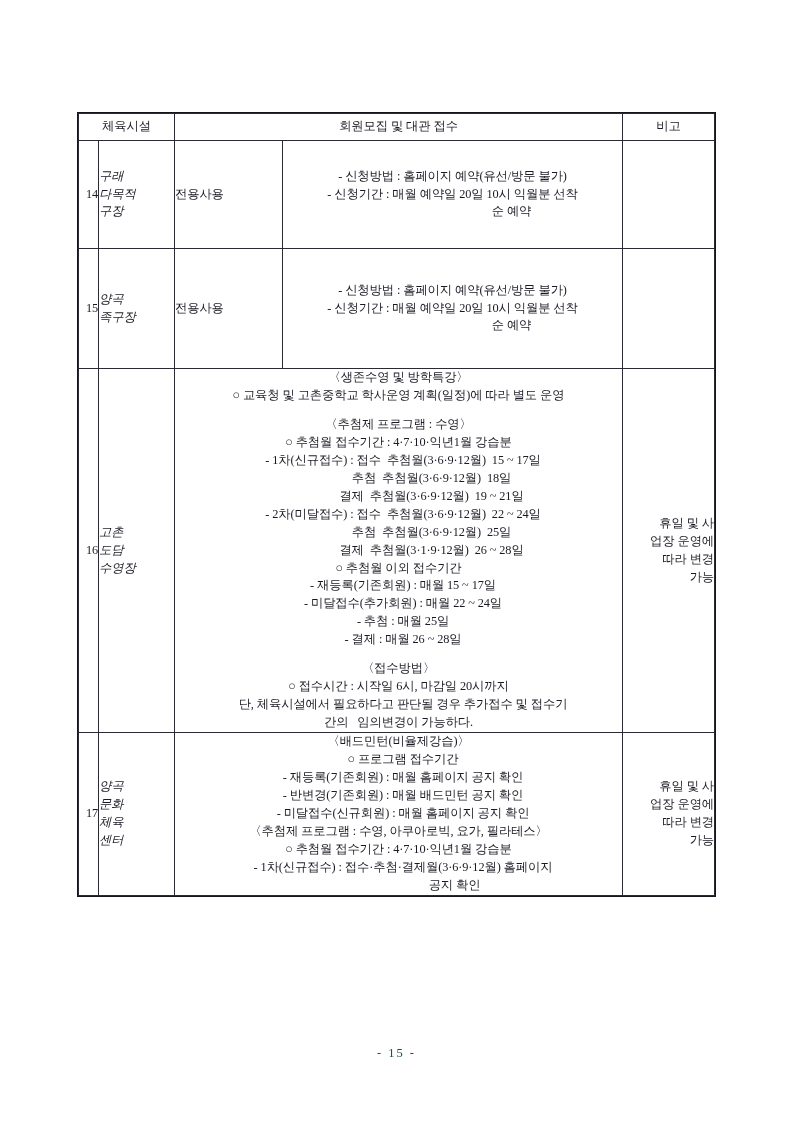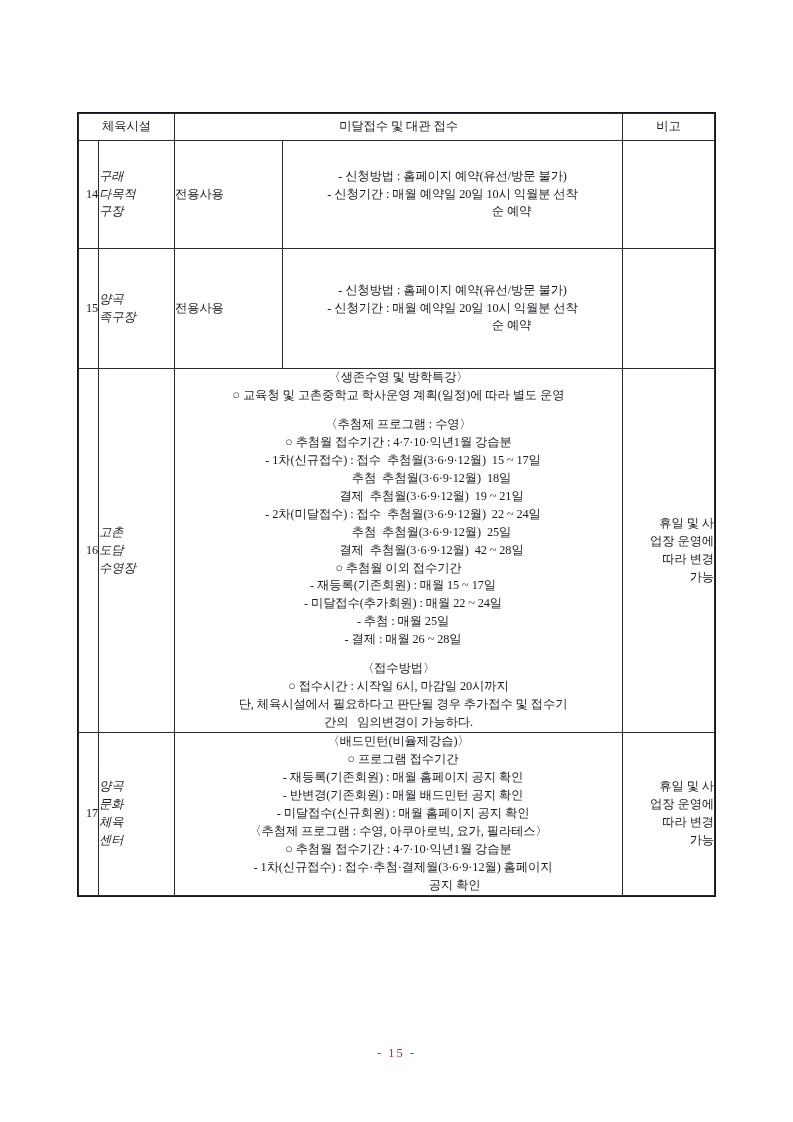--- a/index.html
+++ b/index.html
@@ -102,41 +102,41 @@
   .rowh-15 { height: 120px; }
 
   .pagenum {
     position: absolute;
     left: 0;
     top: 1046px;
     width: 793px;
     text-align: center;
     font-size: 12.5px;
     letter-spacing: 2px;
-    color: #be185d;
+    color: #14532d;
     font-family: "Liberation Serif", "DejaVu Serif", serif;
   }
 </style>
 </head>
 <body>
 
 <div class="page">
 
   <table class="doc-table">
     <colgroup>
       <col class="col-num">
         <col class="col-name">
         <col class="col-use">
         <col class="col-body">
         <col class="col-note">
     </colgroup>
     <thead>
       <tr>
         <th class="hdr hdr-facility" colspan="2">체육시설</th>
-        <th class="hdr" colspan="2">미달접수 및 대관 접수</th>
+        <th class="hdr" colspan="2">회원모집 및 대관 접수</th>
         <th class="hdr">비고</th>
       </tr>
     </thead>
     <tbody>
 
       <tr class="rowh-14">
         <td class="cell-num">14</td>
         <td class="cell-name">
           <span class="ln">구래</span>
           <span class="ln">다목적</span>
@@ -177,21 +177,21 @@
           <span class="ln">〈생존수영 및 방학특강〉</span>
           <span class="ln">○ 교육청 및 고촌중학교 학사운영 계획(일정)에 따라 별도 운영</span>
           <span class="spacer"></span>
           <span class="ln">〈추첨제 프로그램 : 수영〉</span>
           <span class="ln">○ 추첨월 접수기간 : 4·7·10·익년1월 강습분</span>
           <span class="ln ln-ind1">- 1차(신규접수) : 접수  추첨월(3·6·9·12월)  15 ~ 17일</span>
           <span class="ln ln-ind-cont">추첨  추첨월(3·6·9·12월)  18일</span>
           <span class="ln ln-ind-cont">결제  추첨월(3·6·9·12월)  19 ~ 21일</span>
           <span class="ln ln-ind1">- 2차(미달접수) : 접수  추첨월(3·6·9·12월)  22 ~ 24일</span>
           <span class="ln ln-ind-cont">추첨  추첨월(3·6·9·12월)  25일</span>
-          <span class="ln ln-ind-cont">결제  추첨월(3·6·9·12월)  42 ~ 28일</span>
+          <span class="ln ln-ind-cont">결제  추첨월(3·1·9·12월)  26 ~ 28일</span>
           <span class="ln">○ 추첨월 이외 접수기간</span>
           <span class="ln ln-ind1">- 재등록(기존회원) : 매월 15 ~ 17일</span>
           <span class="ln ln-ind1">- 미달접수(추가회원) : 매월 22 ~ 24일</span>
           <span class="ln ln-ind1">- 추첨 : 매월 25일</span>
           <span class="ln ln-ind1">- 결제 : 매월 26 ~ 28일</span>
           <span class="spacer"></span>
           <span class="ln">〈접수방법〉</span>
           <span class="ln">○ 접수시간 : 시작일 6시, 마감일 20시까지</span>
           <span class="ln ln-ind1">단, 체육시설에서 필요하다고 판단될 경우 추가접수 및 접수기</span>
           <span class="ln">간의   임의변경이 가능하다.</span>

